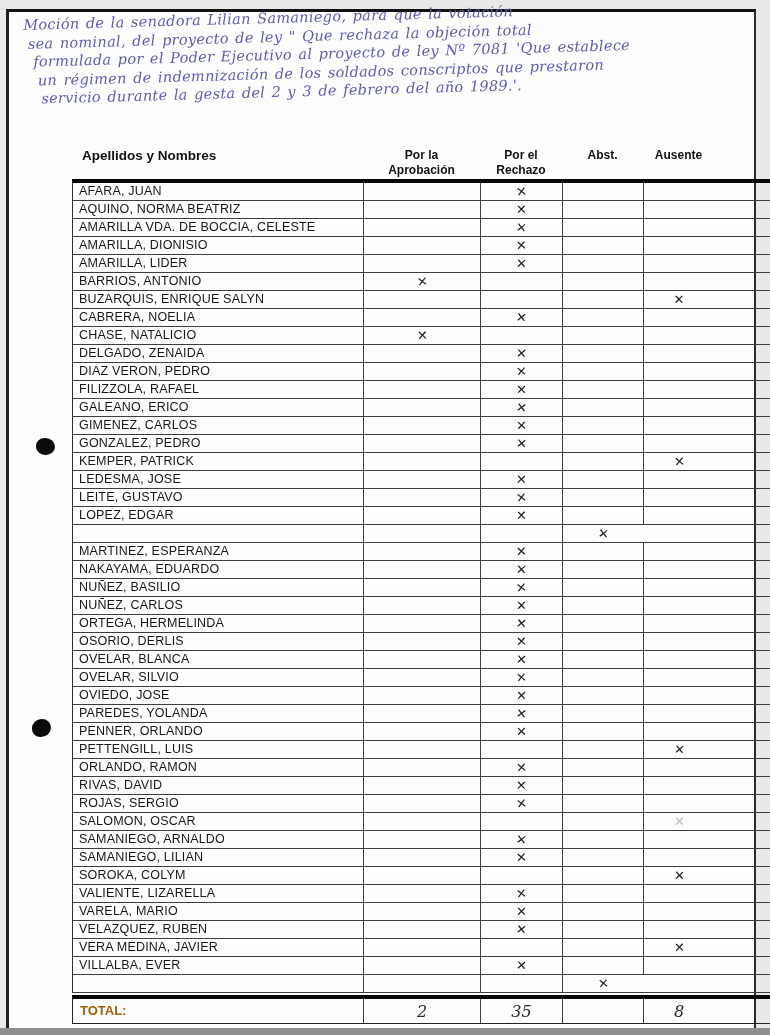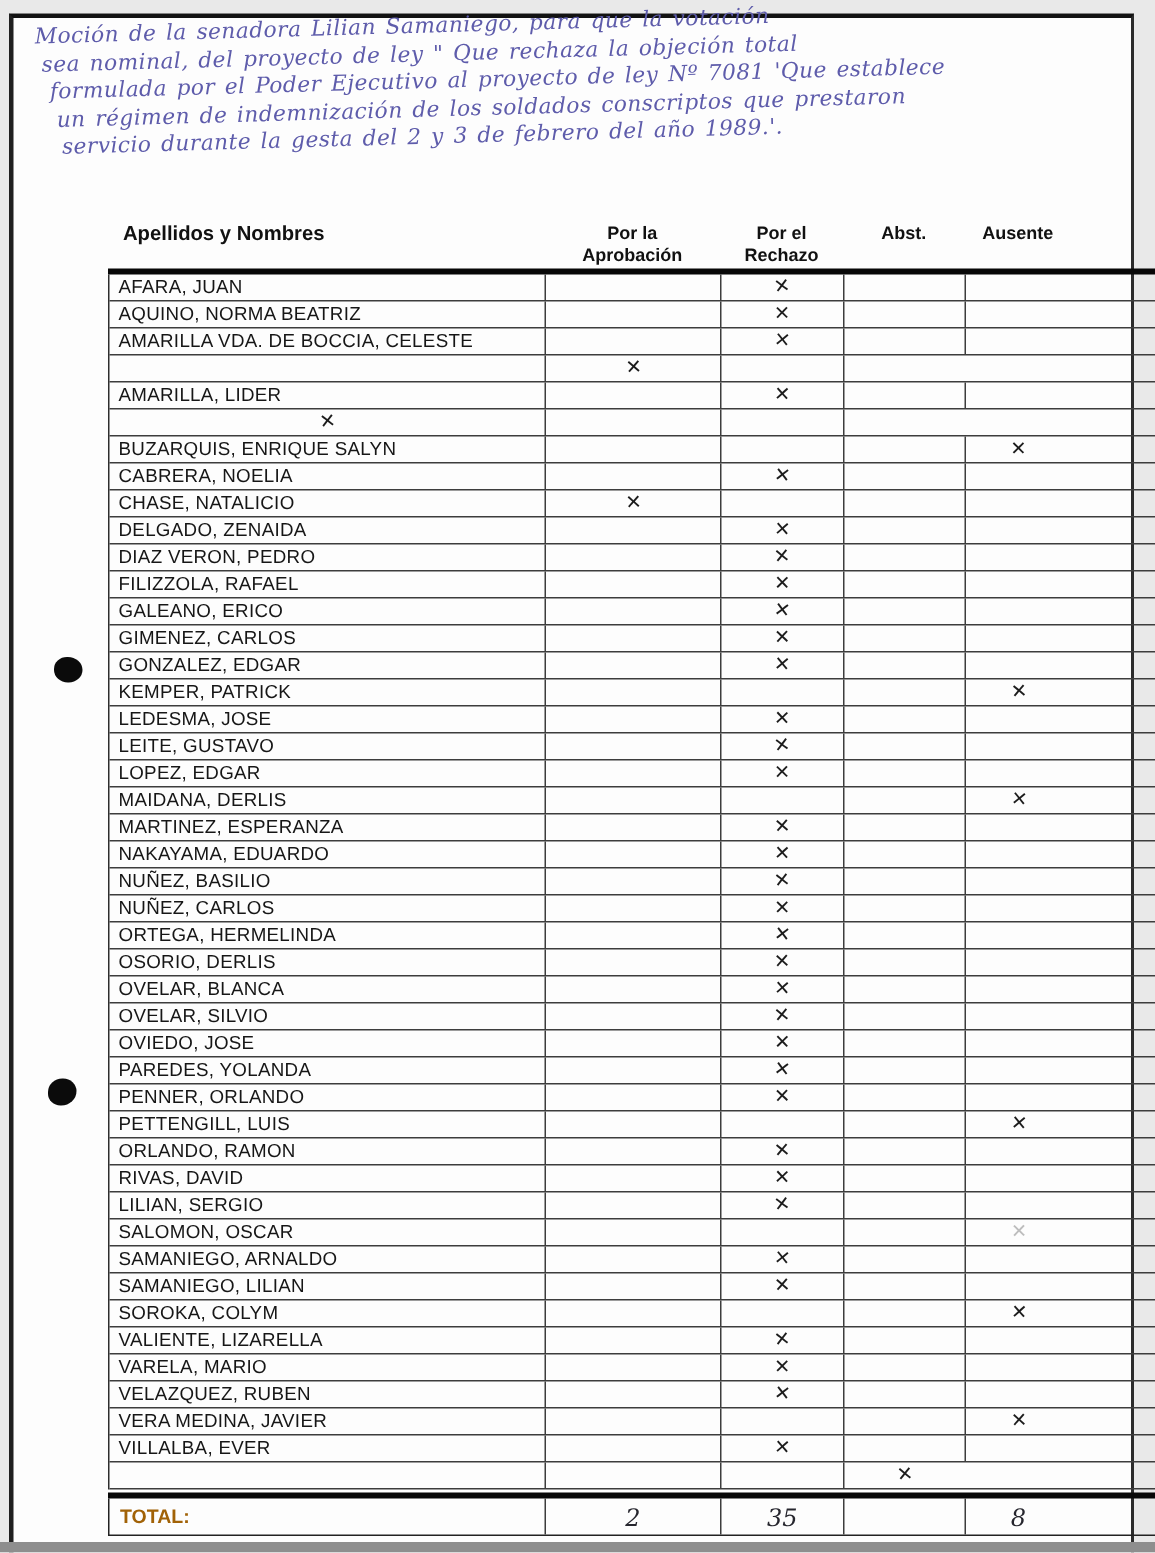--- a/index.html
+++ b/index.html
@@ -130,39 +130,41 @@
     <div class="cell name">AMARILLA VDA. DE BOCCIA, CELESTE</div>
     <div class="cell vc col-aprobacion"></div>
     <div class="cell vc col-rechazo">
             <span class="mark" style="transform: rotate(6deg);">✕</span>
           </div>
     <div class="cell vc col-abst"></div>
     <div class="cell vc col-ausente"></div>
   </div>
 
   <div class="row">
+    <div class="cell name">AMARILLA, DIONISIO</div>
     <div class="cell vc col-aprobacion"></div>
     <div class="cell vc col-rechazo">
             <span class="mark" style="transform: rotate(-4deg);">✕</span>
           </div>
     <div class="cell vc col-abst"></div>
     <div class="cell vc col-ausente"></div>
   </div>
 
   <div class="row">
     <div class="cell name">AMARILLA, LIDER</div>
     <div class="cell vc col-aprobacion"></div>
     <div class="cell vc col-rechazo">
             <span class="mark" style="transform: rotate(3deg);">✕</span>
           </div>
     <div class="cell vc col-abst"></div>
     <div class="cell vc col-ausente"></div>
   </div>
 
   <div class="row">
+    <div class="cell name">BARRIOS, ANTONIO</div>
     <div class="cell vc col-aprobacion">
             <span class="mark" style="transform: rotate(-7deg);">✕</span>
           </div>
     <div class="cell vc col-rechazo"></div>
     <div class="cell vc col-abst"></div>
     <div class="cell vc col-ausente"></div>
   </div>
 
   <div class="row">
     <div class="cell name">BUZARQUIS, ENRIQUE SALYN</div>
@@ -238,21 +240,21 @@
     <div class="cell name">GIMENEZ, CARLOS</div>
     <div class="cell vc col-aprobacion"></div>
     <div class="cell vc col-rechazo">
             <span class="mark" style="transform: rotate(-2deg);">✕</span>
           </div>
     <div class="cell vc col-abst"></div>
     <div class="cell vc col-ausente"></div>
   </div>
 
   <div class="row">
-    <div class="cell name">GONZALEZ, EDGAR</div>
+    <div class="cell name">GONZALEZ, PEDRO</div>
     <div class="cell vc col-aprobacion"></div>
     <div class="cell vc col-rechazo">
             <span class="mark" style="transform: rotate(5deg);">✕</span>
           </div>
     <div class="cell vc col-abst"></div>
     <div class="cell vc col-ausente"></div>
   </div>
 
   <div class="row">
     <div class="cell name">KEMPER, PATRICK</div>
@@ -288,21 +290,20 @@
     <div class="cell name">LOPEZ, EDGAR</div>
     <div class="cell vc col-aprobacion"></div>
     <div class="cell vc col-rechazo">
             <span class="mark" style="transform: rotate(-1deg);">✕</span>
           </div>
     <div class="cell vc col-abst"></div>
     <div class="cell vc col-ausente"></div>
   </div>
 
   <div class="row">
-    <div class="cell name">MAIDANA, DERLIS</div>
     <div class="cell vc col-aprobacion"></div>
     <div class="cell vc col-rechazo"></div>
     <div class="cell vc col-abst"></div>
     <div class="cell vc col-ausente">
             <span class="mark" style="transform: rotate(6deg);">✕</span>
           </div>
   </div>
 
   <div class="row">
     <div class="cell name">MARTINEZ, ESPERANZA</div>
@@ -438,21 +439,21 @@
     <div class="cell name">RIVAS, DAVID</div>
     <div class="cell vc col-aprobacion"></div>
     <div class="cell vc col-rechazo">
             <span class="mark" style="transform: rotate(2deg);">✕</span>
           </div>
     <div class="cell vc col-abst"></div>
     <div class="cell vc col-ausente"></div>
   </div>
 
   <div class="row">
-    <div class="cell name">LILIAN, SERGIO</div>
+    <div class="cell name">ROJAS, SERGIO</div>
     <div class="cell vc col-aprobacion"></div>
     <div class="cell vc col-rechazo">
             <span class="mark" style="transform: rotate(-8deg);">✕</span>
           </div>
     <div class="cell vc col-abst"></div>
     <div class="cell vc col-ausente"></div>
   </div>
 
   <div class="row">
     <div class="cell name">SALOMON, OSCAR</div>

